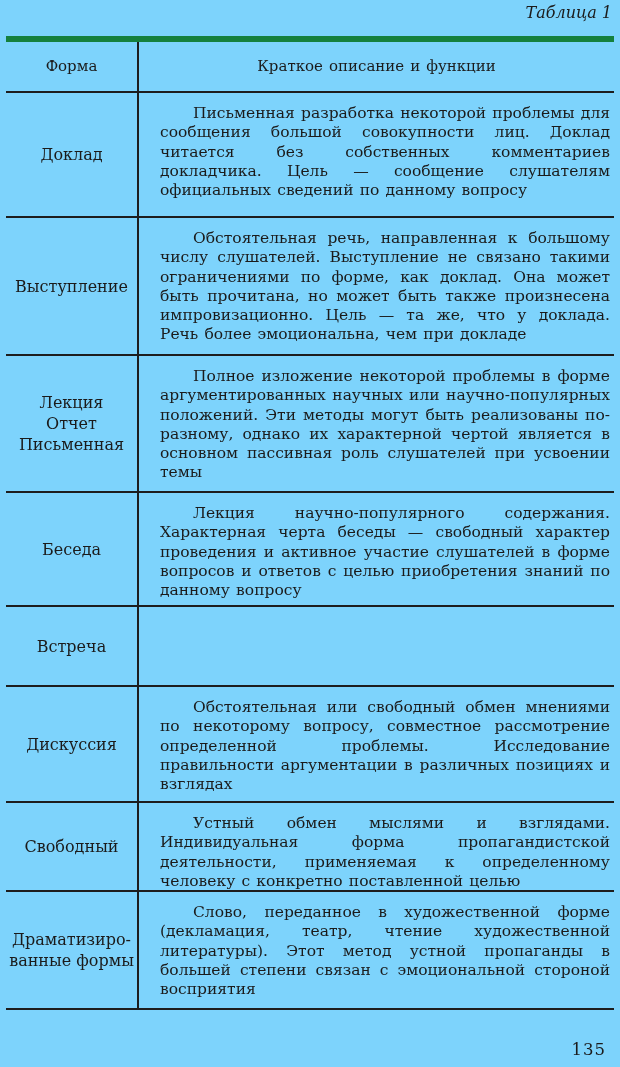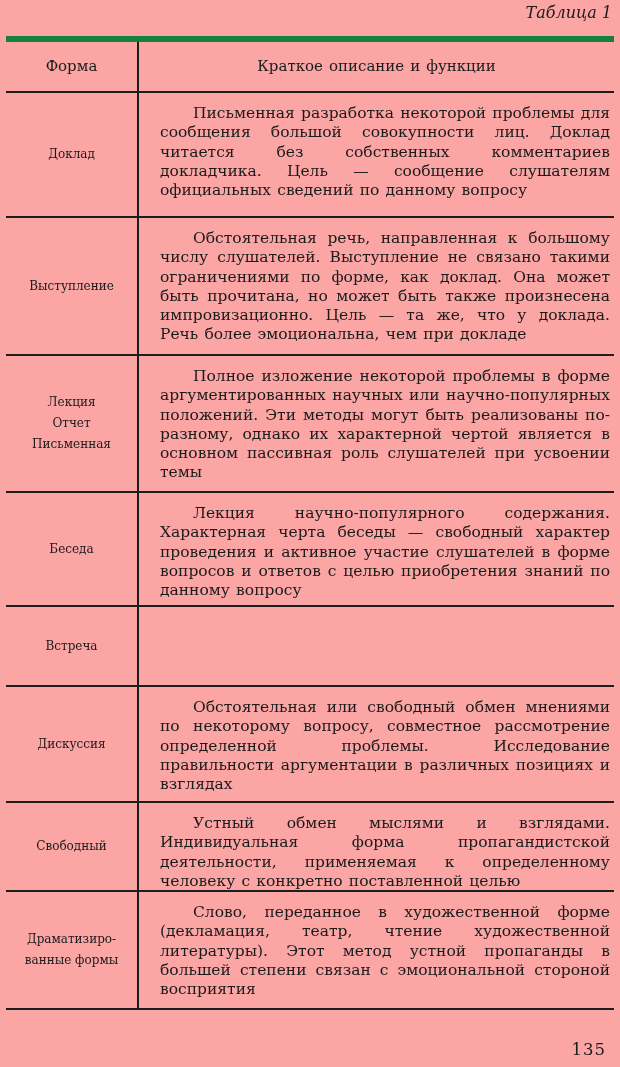--- a/index.html
+++ b/index.html
@@ -1,20 +1,20 @@
 <!DOCTYPE html>
 <html lang="ru"><head>
 <meta charset="utf-8">
 <style>
   html,body{margin:0;padding:0;background:#e8e8e4;}
   .page{
     position:relative;
     width:620px;height:1067px;
     margin:0 auto;
-    background:#fca5a5;
+    background:#7dd3fc;
     color:#1b1b1b;
     font-family:"DejaVu Serif","Liberation Serif",serif;
     box-sizing:border-box;
     padding:3px 6px 0 6px;
     overflow:hidden;
   }
   .caption{
     text-align:right;
     font-style:italic;
     font-size:16px;
@@ -42,21 +42,21 @@
   }
   .trow + .trow{border-top:2px solid #1d1d1d;}
   .cell-form{
     width:133px;
     flex:0 0 133px;
     border-right:2px solid #1d1d1d;
     display:flex;
     align-items:center;
     justify-content:center;
     text-align:center;
-    font-size:12px;
+    font-size:16px;
     line-height:21px;
     white-space:pre-line;
     padding:0 2px;
     box-sizing:border-box;
   }
   .cell-desc{
     flex:1;
     padding:11px 4px 0 21px;
     font-size:15.5px;
     line-height:19.3px;

